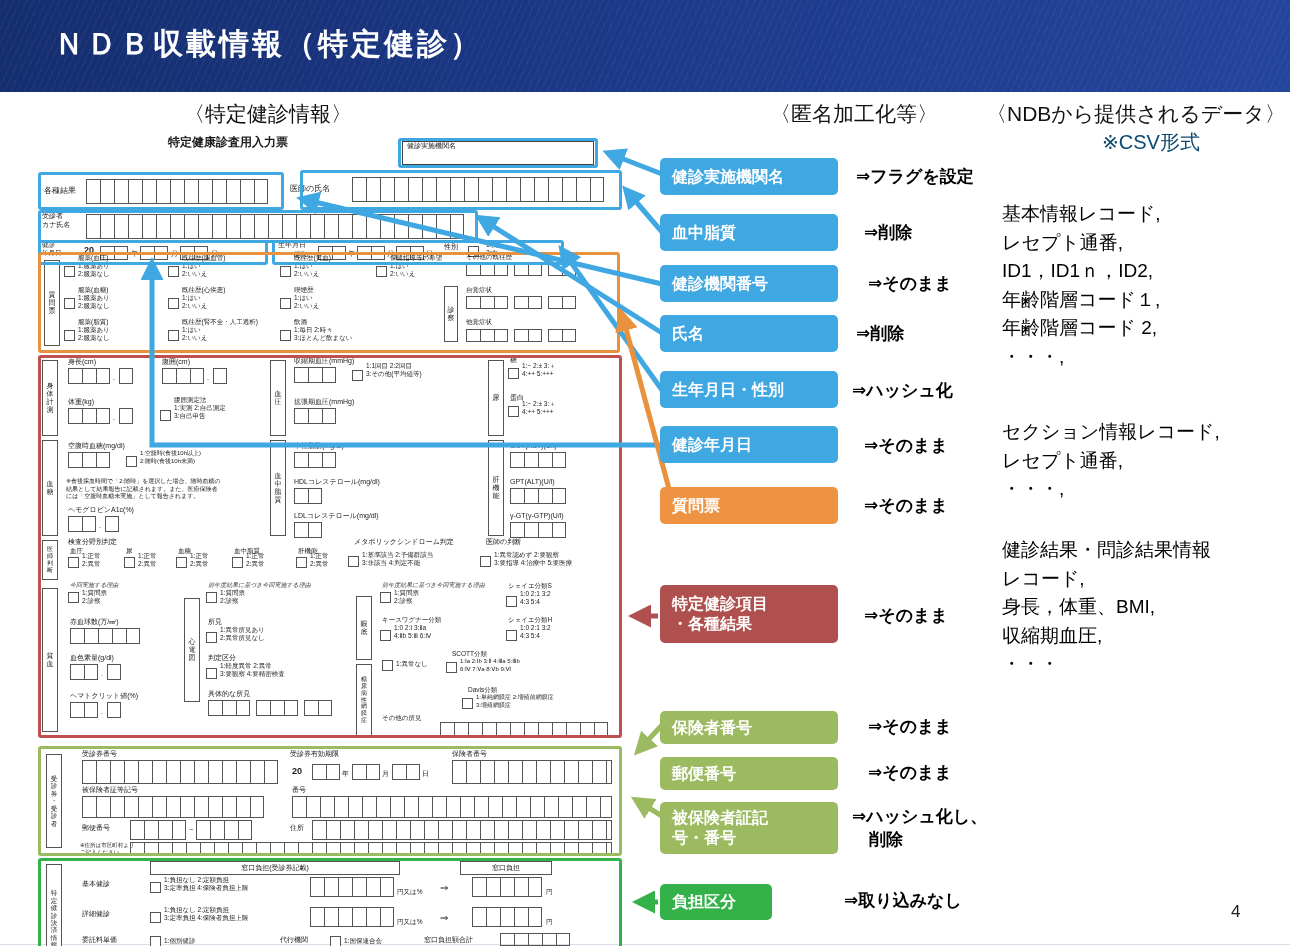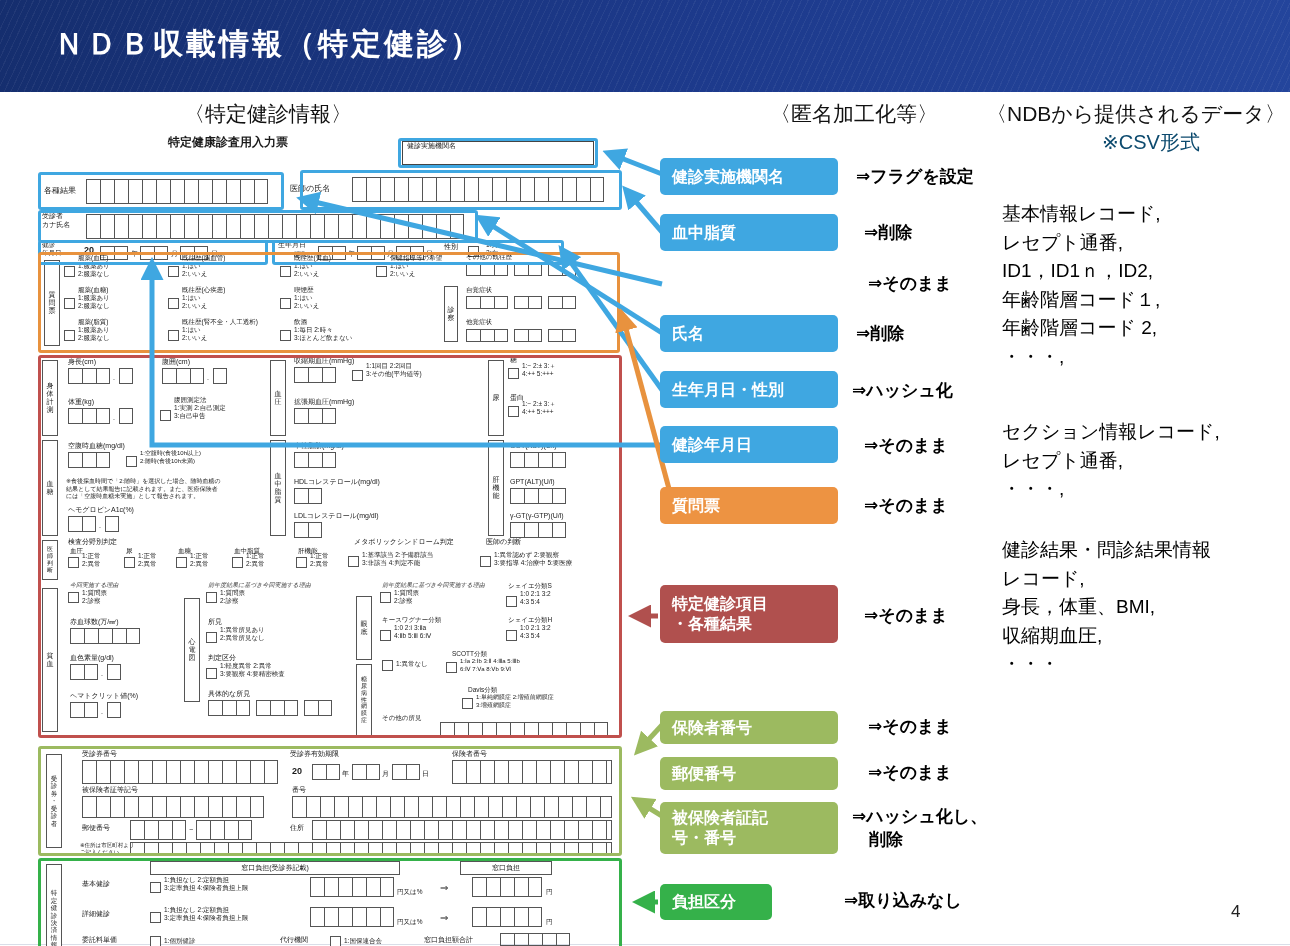--- a/index.html
+++ b/index.html
@@ -440,20 +440,21 @@
     <path d="M662,445 L152,445 L152,263" stroke="#3FA7E1" stroke-width="5" fill="none" marker-end="url(#mb)"></path>
     <path d="M672,500 L622,314" stroke="#E8923E" stroke-width="5" fill="none" marker-end="url(#mo)"></path>
     <path d="M658,616 L634,616" stroke="#B0504E" stroke-width="5" fill="none" marker-end="url(#mr)"></path>
     <path d="M662,725 L638,751" stroke="#9CBA60" stroke-width="5" fill="none" marker-end="url(#ml)"></path>
     <path d="M662,816 L636,800" stroke="#9CBA60" stroke-width="5" fill="none" marker-end="url(#ml)"></path>
     <path d="M658,902 L638,902" stroke="#35B14A" stroke-width="5" fill="none" marker-end="url(#mg)"></path>
   </svg>
 
   <div class="lb blue" style="top:158px;height:37px;">健診実施機関名</div>
   <div class="lb blue" style="top:214px;height:37px;">血中脂質</div>
+  <div class="lb blue" style="top:265px;height:37px;">健診機関番号</div>
   <div class="lb blue" style="top:315px;height:37px;">氏名</div>
   <div class="lb blue" style="top:371px;height:37px;">生年月日・性別</div>
   <div class="lb blue" style="top:426px;height:37px;">健診年月日</div>
   <div class="lb orange" style="top:487px;height:37px;">質問票</div>
   <div class="lb red" style="top:585px;height:58px;">特定健診項目
 ・各種結果</div>
   <div class="lb olive" style="top:711px;height:33px;">保険者番号</div>
   <div class="lb olive" style="top:757px;height:33px;">郵便番号</div>
   <div class="lb olive" style="top:802px;height:52px;">被保険者証記
 号・番号</div>

